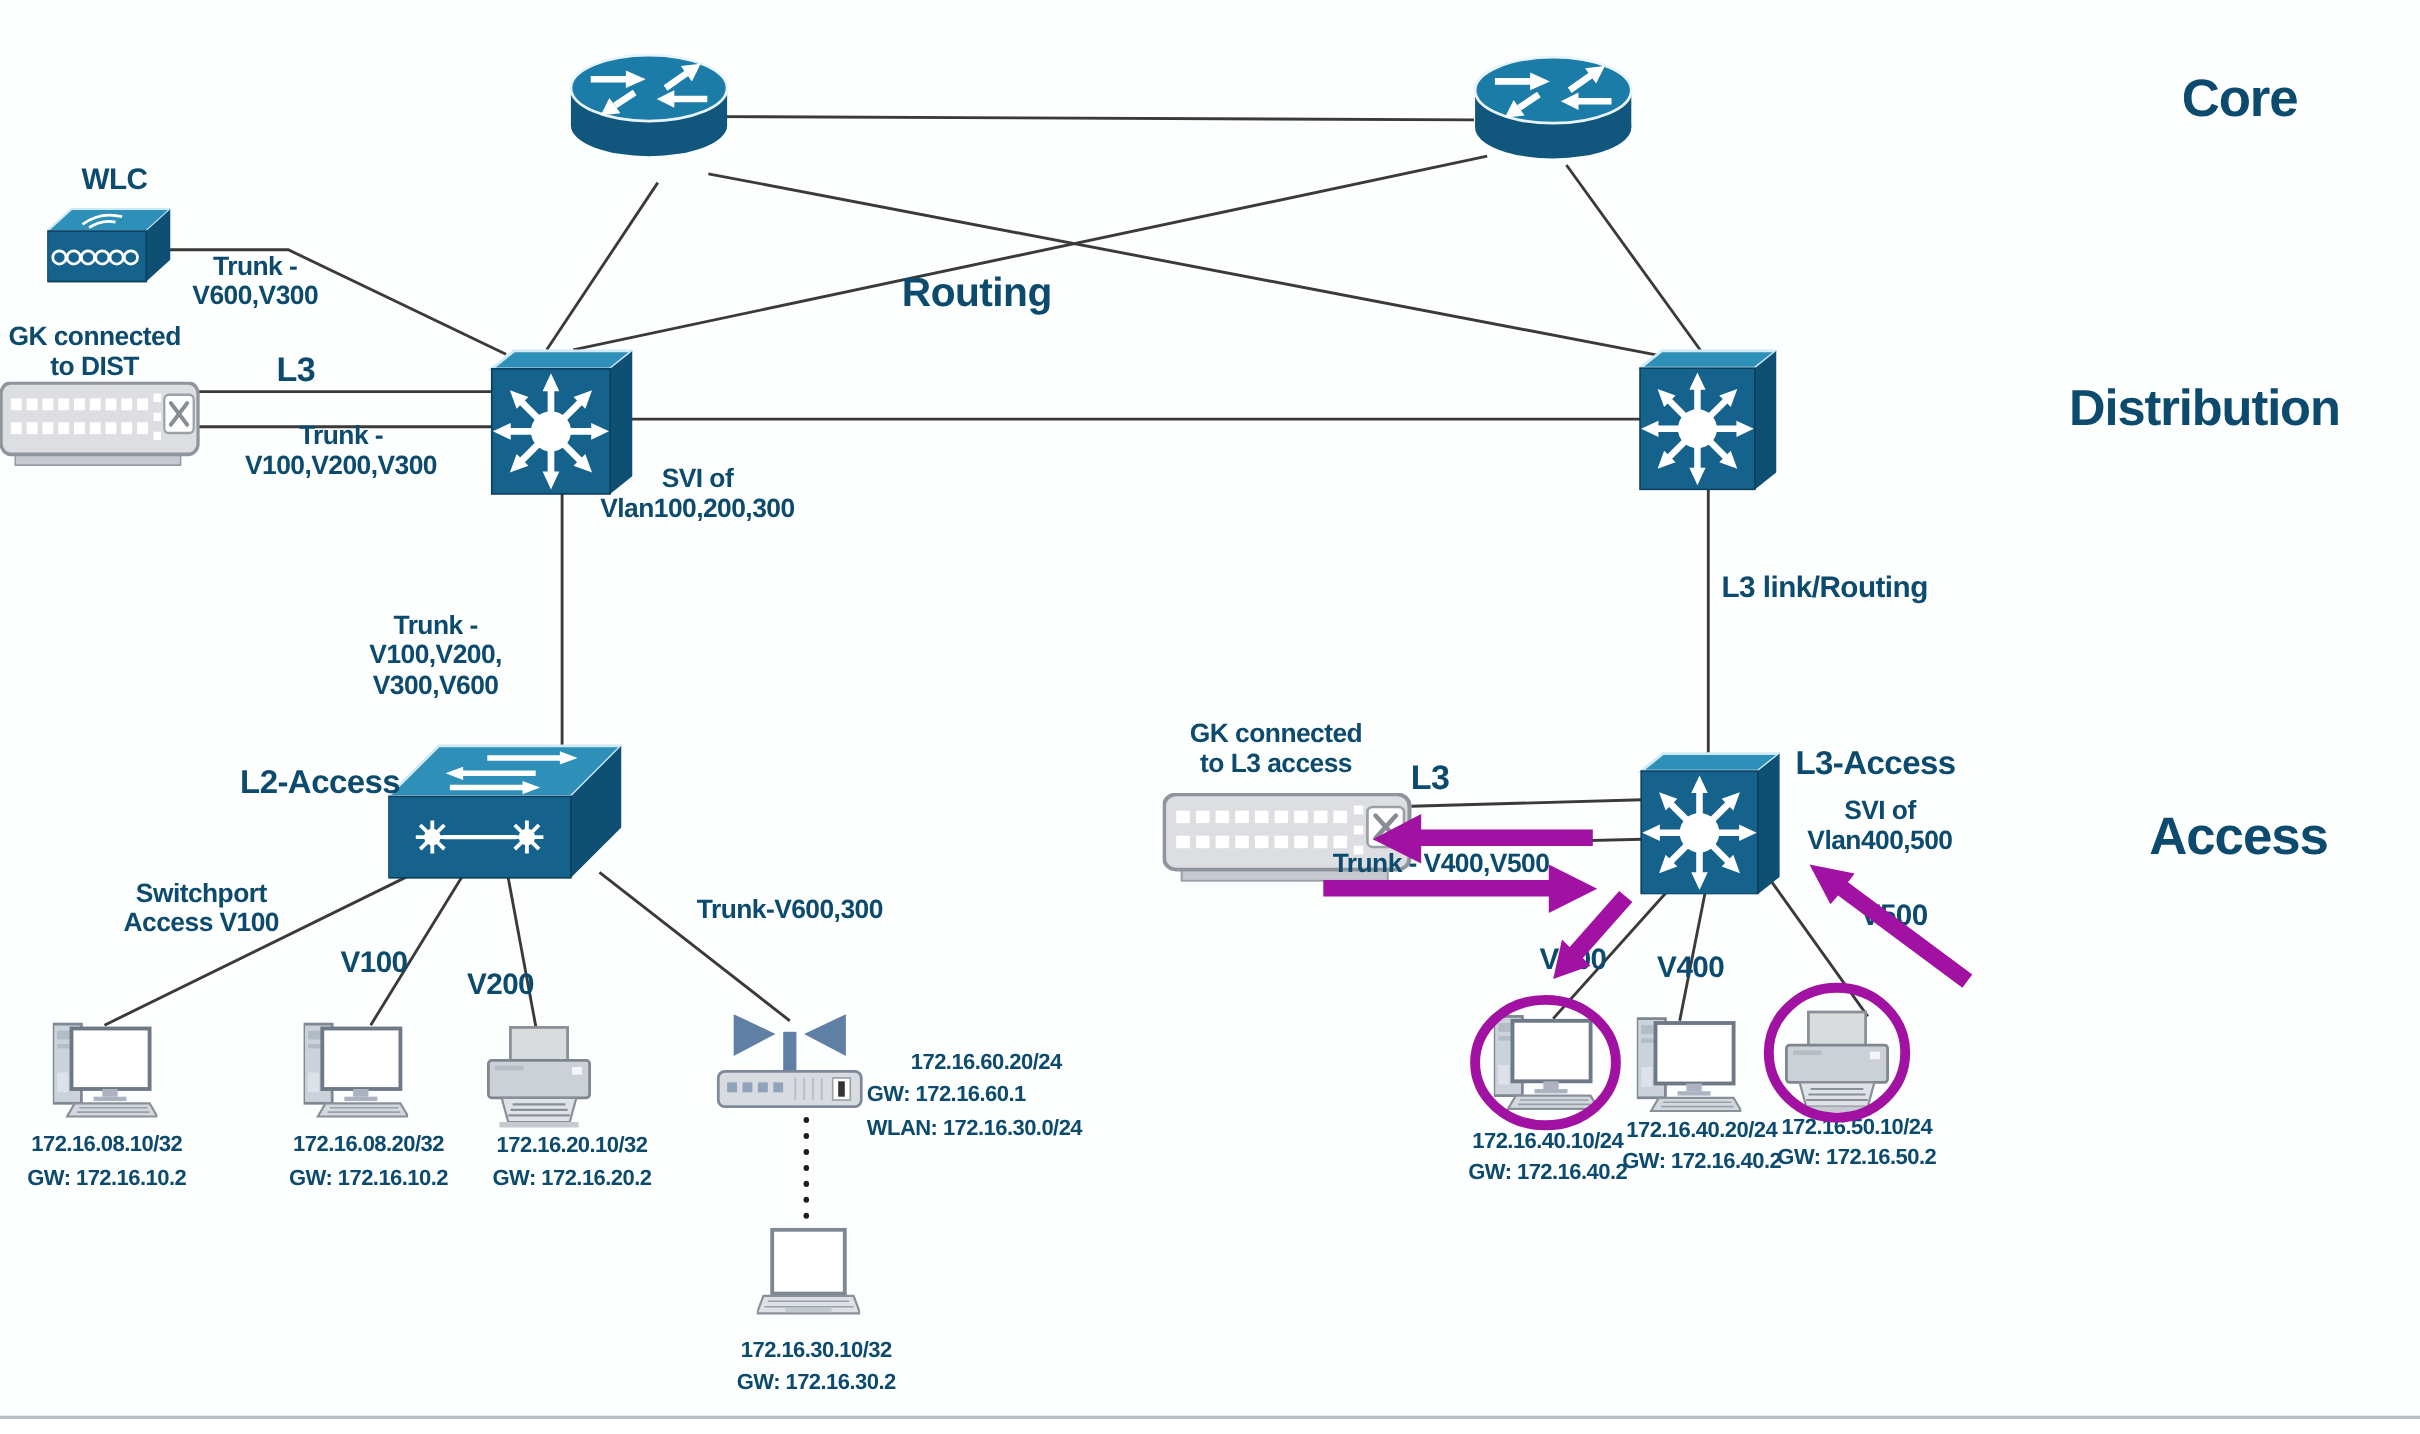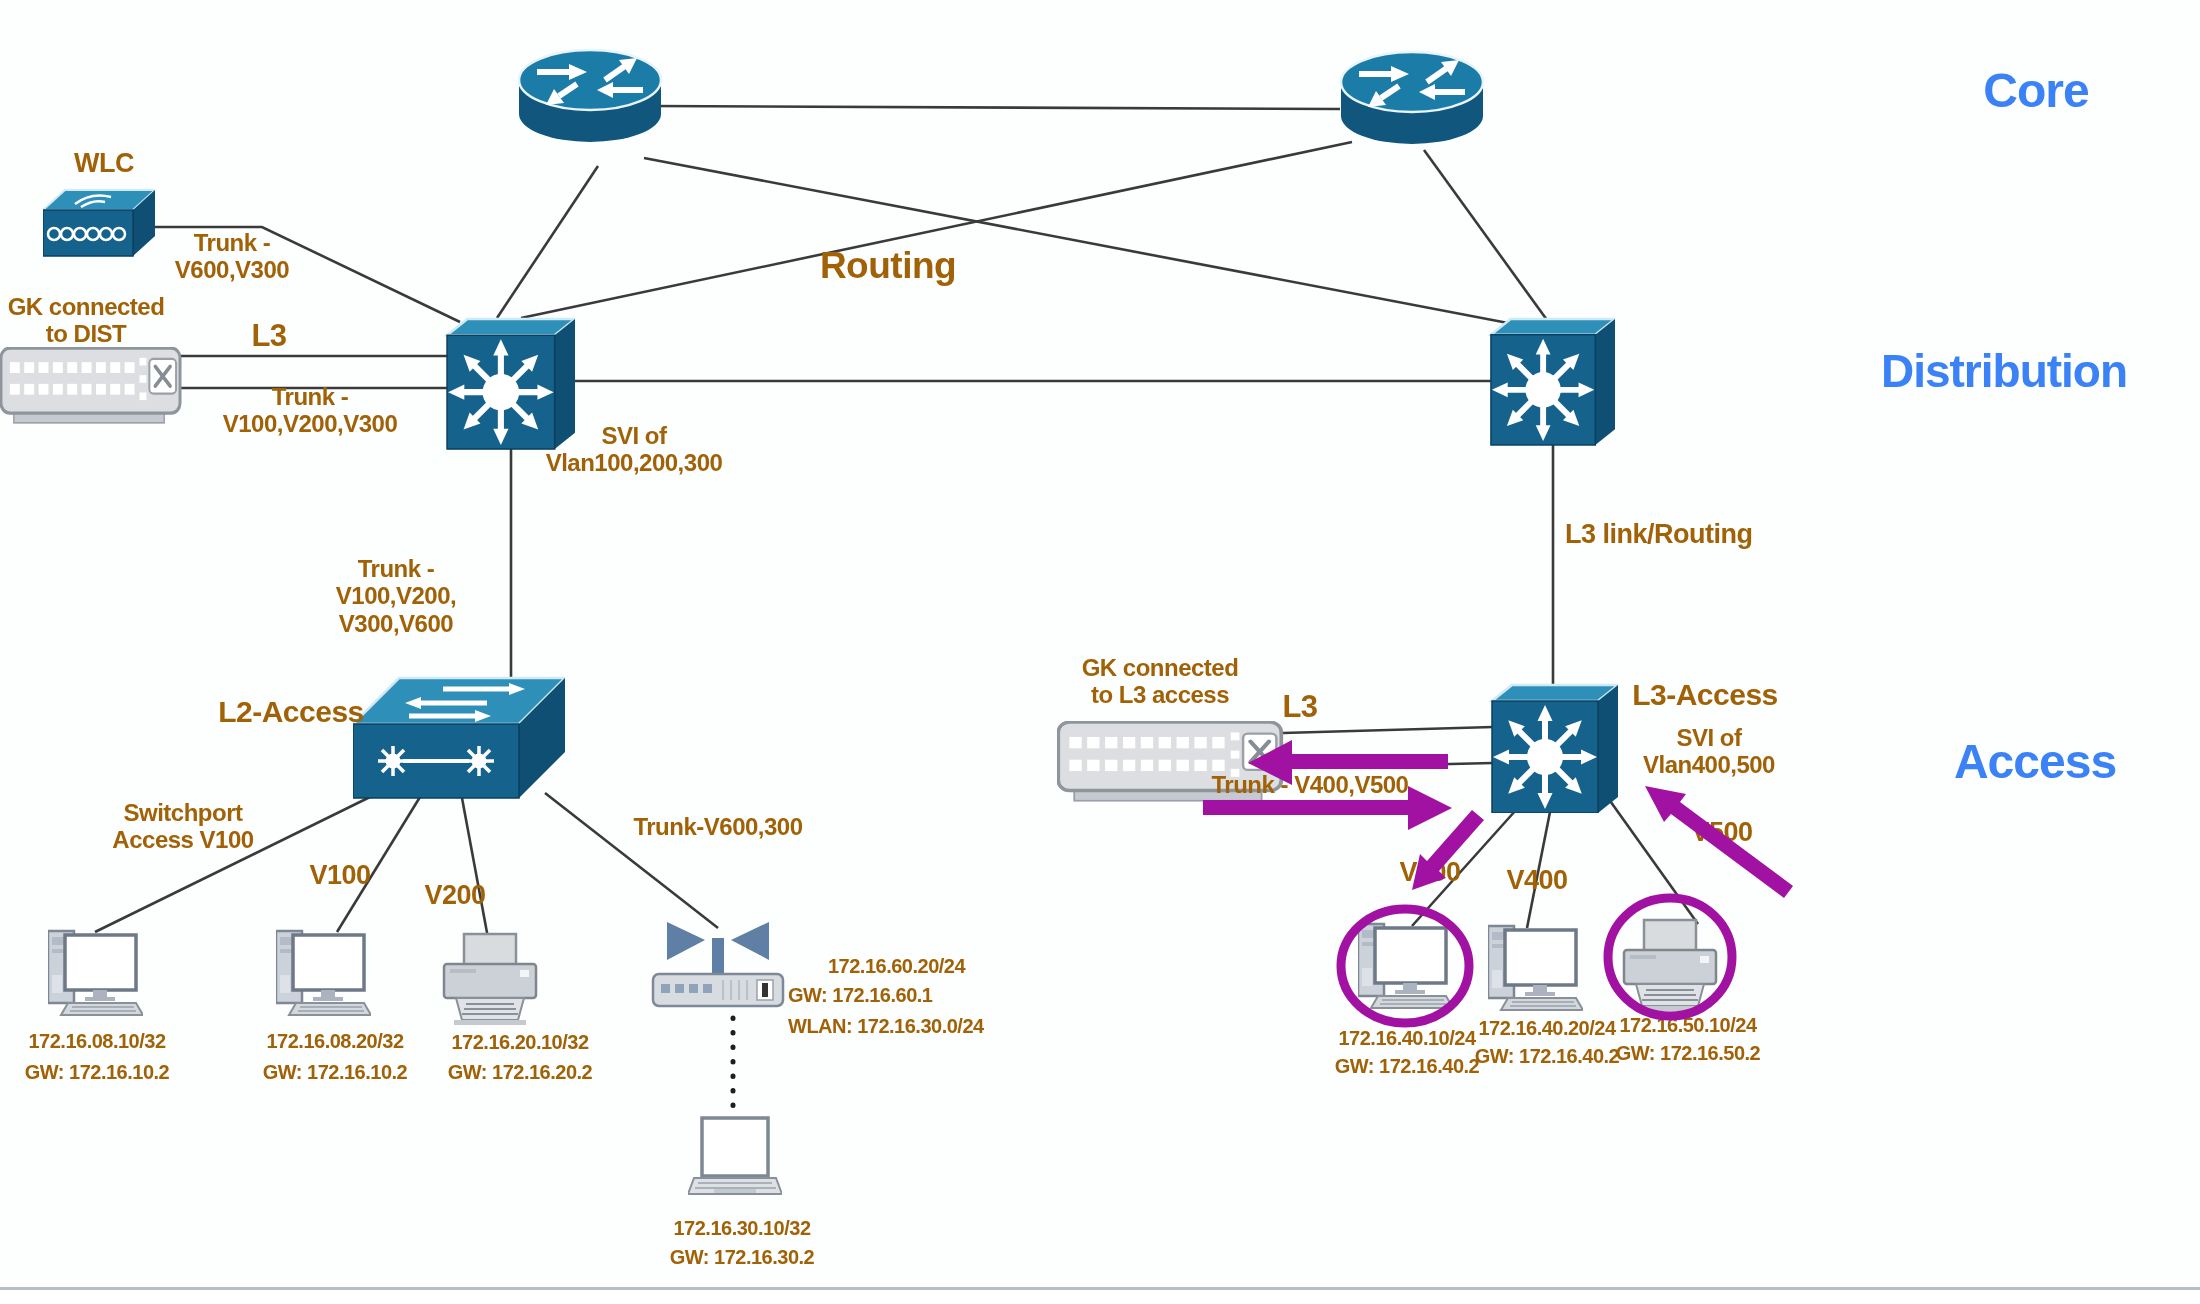--- a/index.html
+++ b/index.html
@@ -1,32 +1,32 @@
 <!DOCTYPE html>
 <html><head>
 <meta charset="utf-8">
 <style>
   html,body{margin:0;padding:0;background:#ffffff;}
   #canvas{position:relative;width:2200px;height:1304px;background:#fdfefe;overflow:hidden;
           font-family:"Liberation Sans",sans-serif;}
   svg.layer{position:absolute;left:0;top:0;}
   .icon{position:absolute;}
-  .lbl{position:absolute;font-weight:bold;color:#a16207;text-align:center;
+  .lbl{position:absolute;font-weight:bold;color:#0c4a6e;text-align:center;
        transform:translate(-50%,-50%);white-space:pre-line;line-height:1.14;
        letter-spacing:-0.5px;}
   .lbl.al{transform:translate(0,-50%);text-align:right;}
   .s20{font-size:20px;}
   .s24{font-size:24px;}
   .s27{font-size:27px;}
   .s30{font-size:30px;}
   .s31{font-size:31px;text-align:center;}
   .s37{font-size:37px;}
   .s46{font-size:46px;}
   .s48{font-size:48px;}
-  .tier{color:#3b82f6;letter-spacing:-1px;}
+  .tier{color:#0c4a6e;letter-spacing:-1px;}
   #divider{position:absolute;left:0;top:1287px;width:2200px;height:3px;background:#b9bec3;}
   #below{position:absolute;left:0;top:1290px;width:2200px;height:14px;background:#ffffff;}
 </style>
 </head>
 <body>
 
 <div id="canvas">
 
   <svg class="layer" width="2200" height="1304" viewBox="0 0 2200 1304">
     <g stroke="#3a3a3a" stroke-width="2.6" fill="none">

